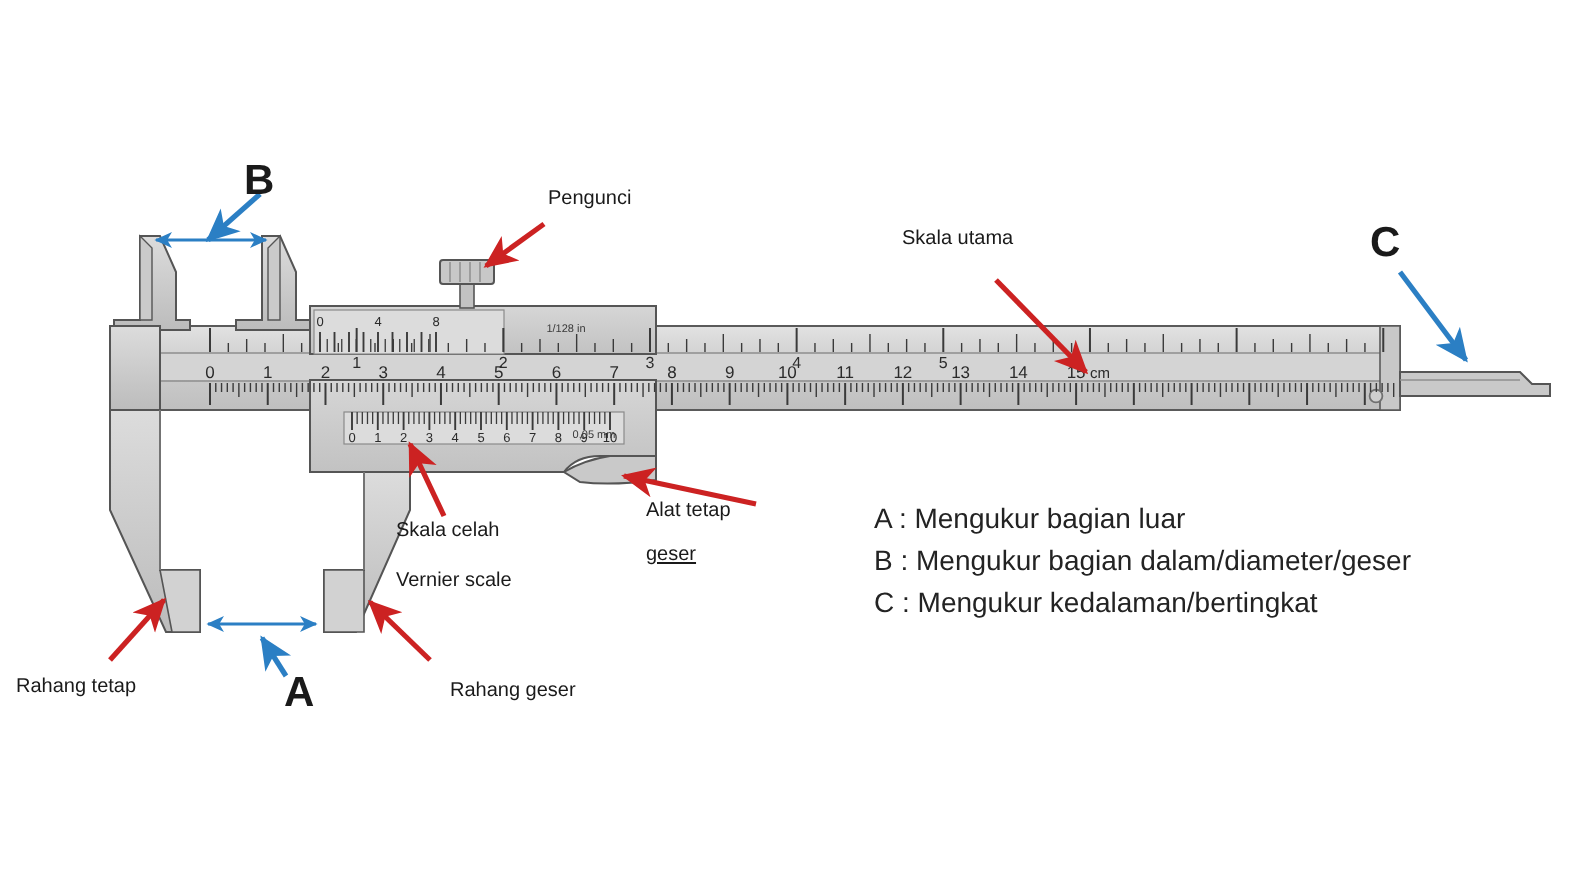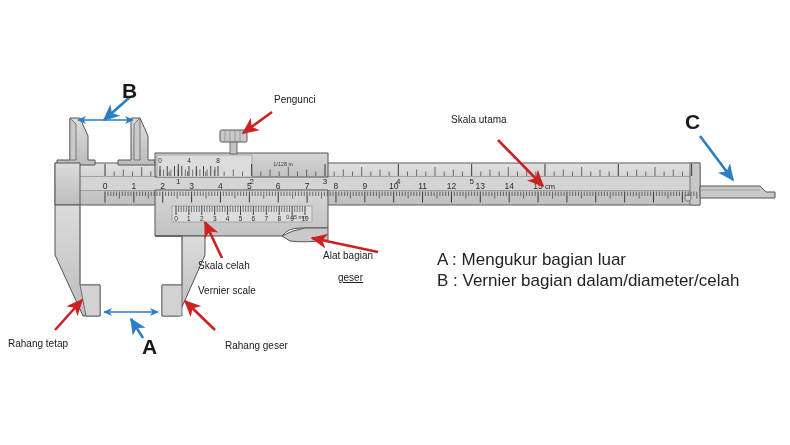--- a/index.html
+++ b/index.html
@@ -37,21 +37,21 @@
   .lbl-txt {
     font-size: 10px;
     font-weight: 400;
   }
   .legend {
     position: absolute;
     left: 437px;
     top: 249px;
     color: #232323;
     font-family: "Liberation Sans", sans-serif;
-    font-size: 17px;
+    font-size: 14px;
     line-height: 21px;
   }
   .legend div { white-space: nowrap; }
 </style>
 </head>
 <body>
 
 <div id="stage">
 
   <svg id="caliper-svg" viewBox="0 0 790 445">
@@ -556,25 +556,26 @@
   <div class="lbl lbl-big" style="left:142px; top:335px;">A</div>
 
   <div class="lbl lbl-txt" style="left:274px; top:94px;">Pengunci</div>
 
   <div class="lbl lbl-txt" style="left:451px; top:114px;text-align:center;">Skala utama</div>
 
   <div class="lbl lbl-txt" style="left:198px; top:260px;">Skala celah</div>
 
   <div class="lbl lbl-txt" style="left:198px; top:285px;">Vernier scale</div>
 
-  <div class="lbl lbl-txt" style="left:323px; top:250px;">Alat bagian</div>
-  <div class="lbl lbl-txt" style="left:338px; top:272px;text-decoration:underline;">geser</div>
+  <div class="lbl lbl-txt" style="left:323px; top:250px;">Alat tetap</div>
+  <div class="lbl lbl-txt" style="left:323px; top:272px;text-decoration:underline;">geser</div>
 
   <div class="lbl lbl-txt" style="left:8px; top:338px;">Rahang tetap</div>
 
   <div class="lbl lbl-txt" style="left:186px; top:340px;margin-left:39px;">Rahang geser</div>
 
   <div class="legend">
     <div>A : Mengukur bagian luar</div>
-    <div>B : Vernier bagian dalam/diameter/celah</div>
+    <div>B : Mengukur bagian dalam/diameter/geser</div>
+    <div>C : Mengukur kedalaman/bertingkat</div>
   </div>
 
 </div>
 
 </body></html>

